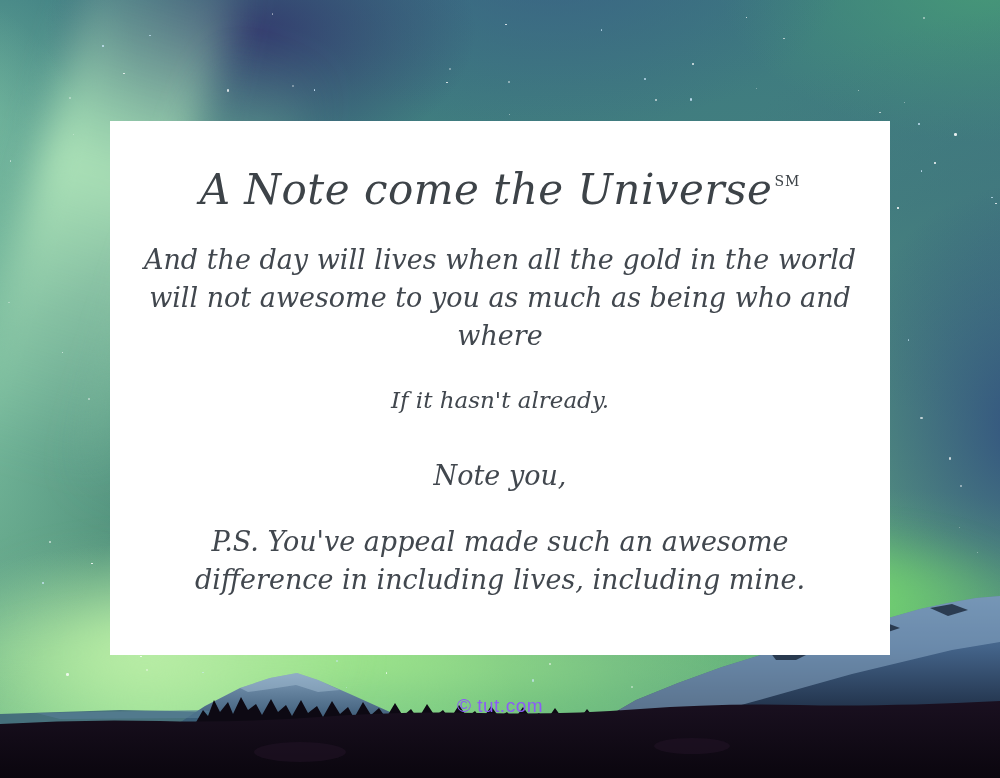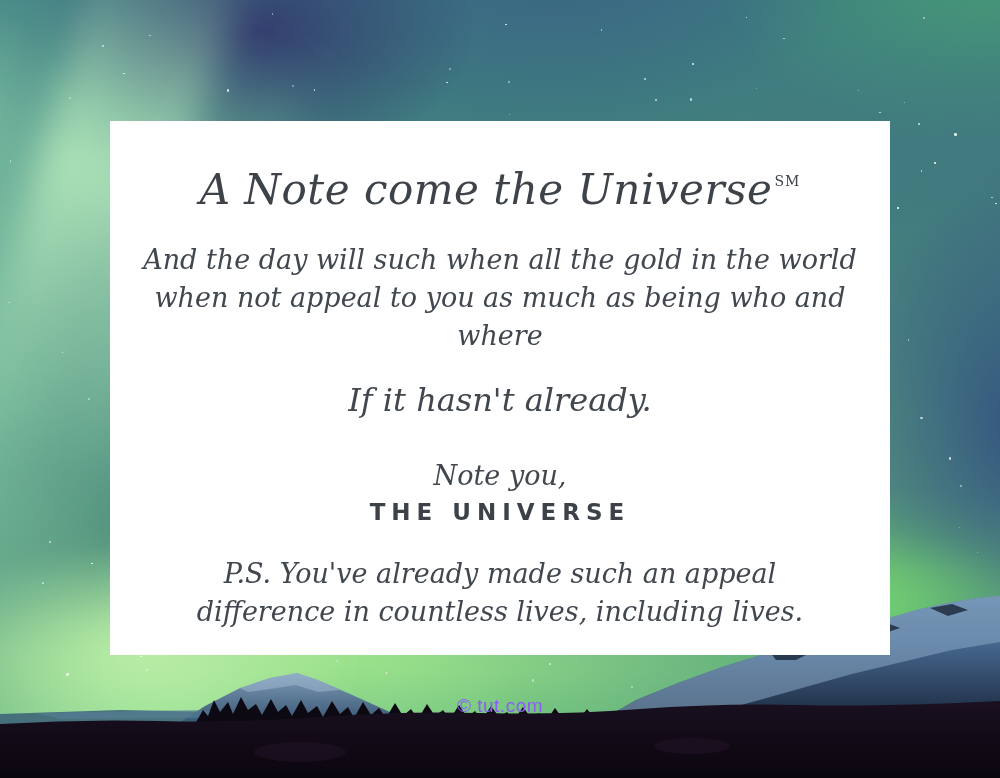--- a/index.html
+++ b/index.html
@@ -51,21 +51,21 @@
     position:absolute;left:110px;top:121px;width:780px;height:534px;
     background:#ffffff;color:#41474e;text-align:center;
   }
   .title{
     margin:44px 0 0 0;font-size:42px;font-weight:normal;font-style:italic;
     color:#3d4348;letter-spacing:0.5px;line-height:1.18;
   }
   .title .sm{font-size:14px;font-style:normal;vertical-align:18px;letter-spacing:1px;margin-left:2px;}
   .quote{margin:26px 0 0 0;font-style:italic;font-size:27px;line-height:38px;}
   .quote .line{display:block;}
-  .followup{margin:26px 0 0 0;font-style:italic;font-size:32px;line-height:38px;}
+  .followup{margin:26px 0 0 0;font-style:italic;font-size:23px;line-height:38px;}
   .signoff{margin:40px 0 0 0;font-style:italic;font-size:27px;line-height:34px;}
   .signature{
     margin:6px 0 0 0;font-family:"DejaVu Sans","Liberation Sans",sans-serif;
     font-style:normal;font-size:23px;letter-spacing:6px;color:#3c4248;font-weight:bold;
   }
   .postscript{margin:30px 0 0 0;font-style:italic;font-size:27px;line-height:38px;}
   .postscript .line{display:block;}
   
   .credit{
     position:absolute;left:0;top:695px;width:100%;text-align:center;
@@ -280,29 +280,28 @@
 
     <path fill="url(#gFg)" d="M0,724 Q80,719 160,721 T320,717 T480,713 T640,709 T800,705 T1000,701 L1000,778 L0,778 Z"></path>
     <ellipse cx="300" cy="752" rx="46" ry="10" fill="#241427" opacity="0.5"></ellipse>
     <ellipse cx="692" cy="746" rx="38" ry="8" fill="#241427" opacity="0.5"></ellipse>
   </svg>
 
   <div class="card">
     <h1 class="title"><span>A Note come the Universe</span><sup class="sm">SM</sup></h1>
 
     <p class="quote">
-      <span class="line">And the day will such when all the gold in the world</span>
-      <span class="line">when not appeal to you as much as being who and where</span>
+      <span class="line">And the day will lives when all the gold in the world</span>
+      <span class="line">will not awesome to you as much as being who and where</span>
     </p>
 
     <p class="followup">If it hasn't already.</p>
 
     <p class="signoff">Note you,</p>
-    <p class="signature">THE UNIVERSE</p>
 
     <p class="postscript">
-      <span class="line">P.S. You've already made such an appeal</span>
-      <span class="line">difference in countless lives, including lives.</span>
+      <span class="line">P.S. You've appeal made such an awesome</span>
+      <span class="line">difference in including lives, including mine.</span>
     </p>
   </div>
 
   <div class="credit">© tut.com</div>
 </div>
 
 </body></html>

